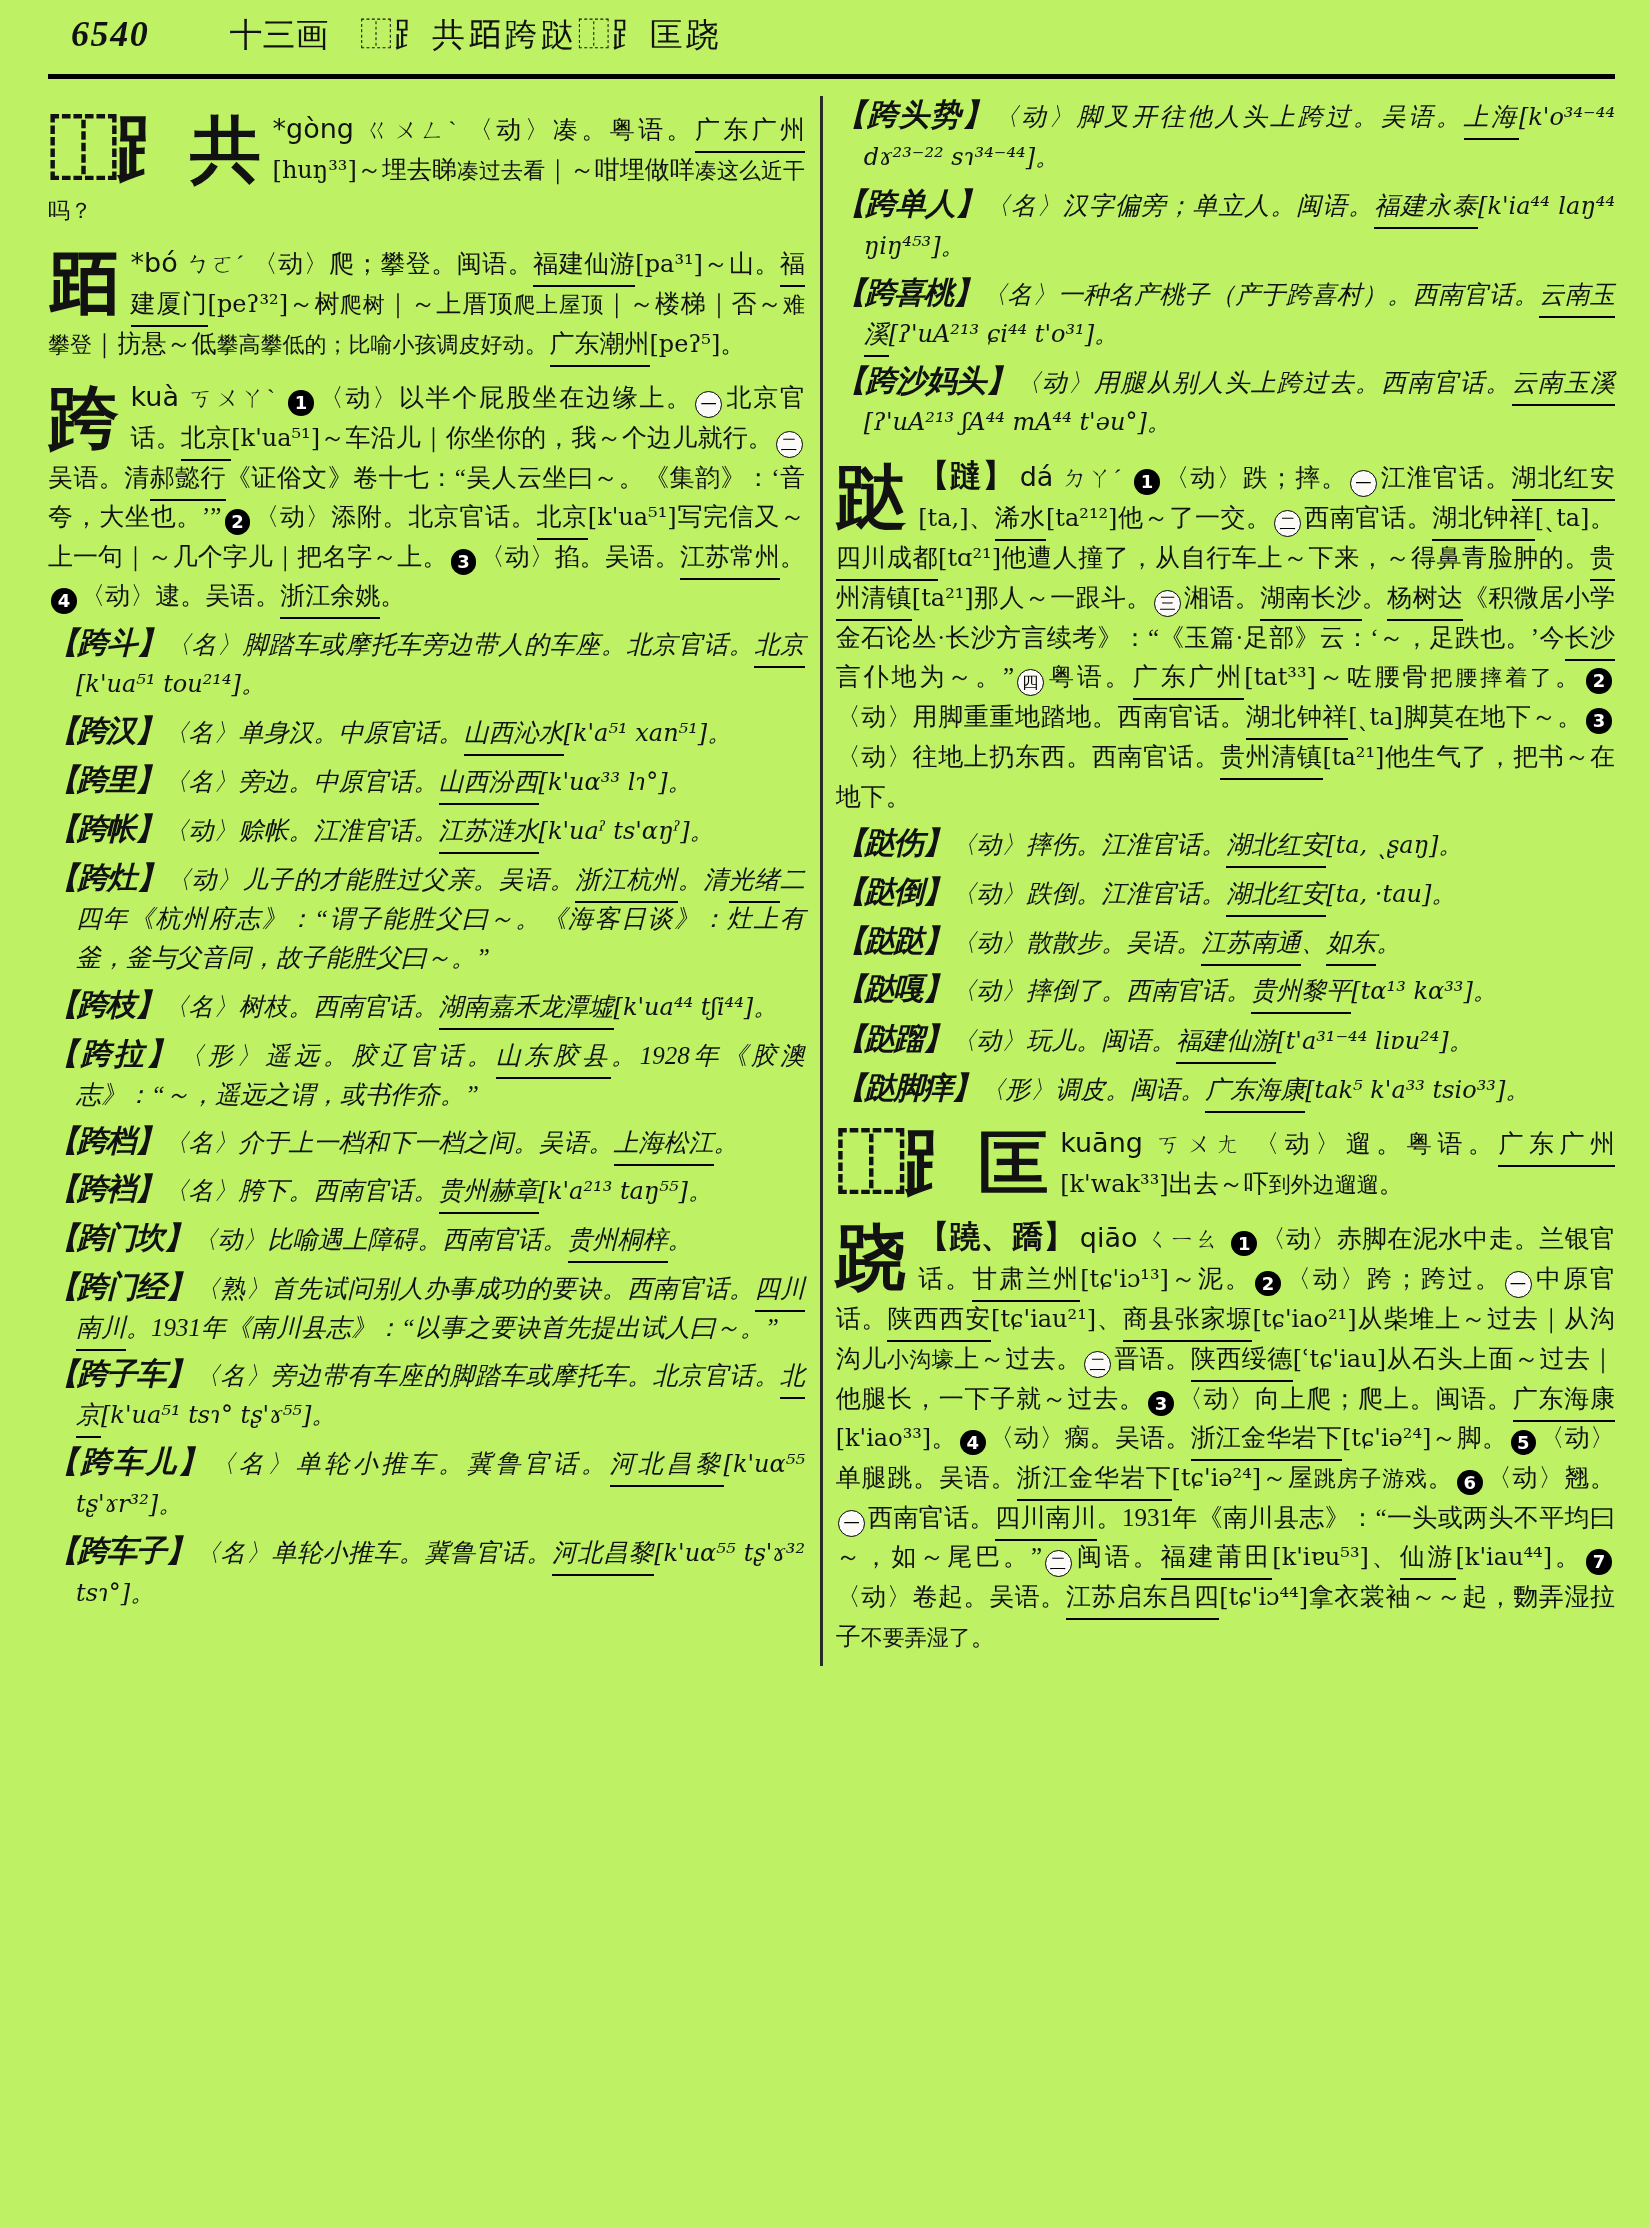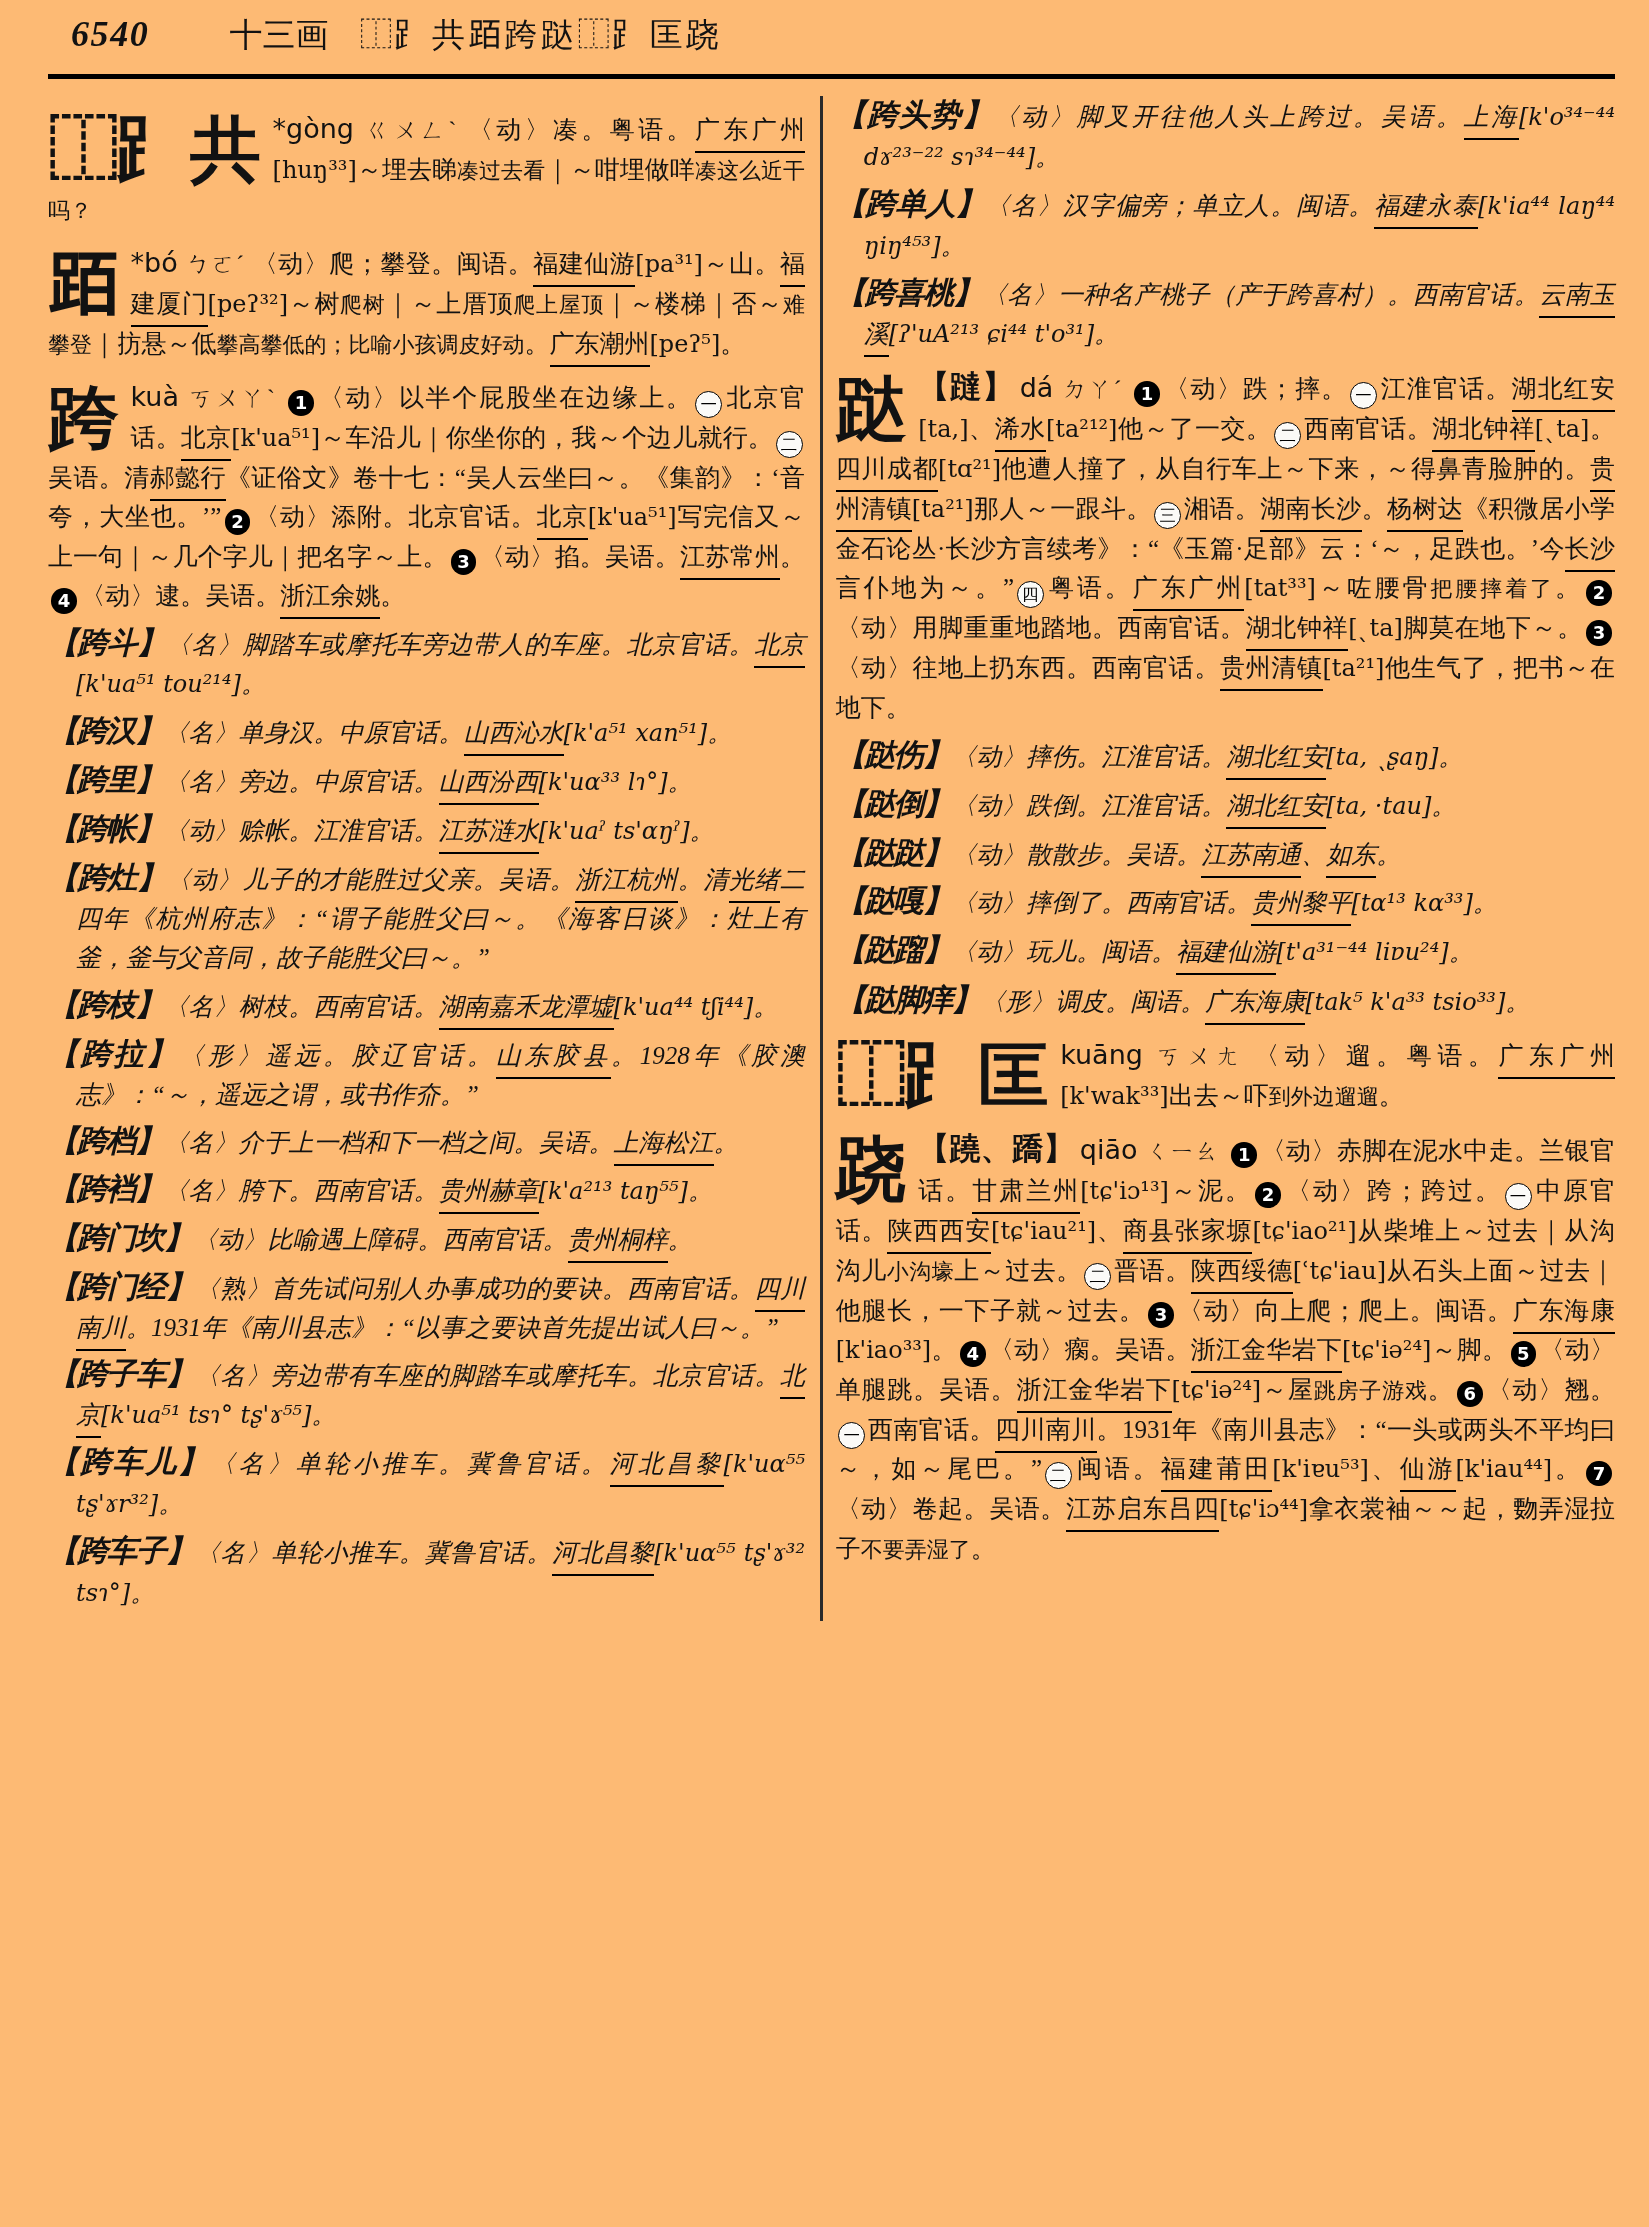--- a/index.html
+++ b/index.html
@@ -1,18 +1,18 @@
 <!DOCTYPE html>
 <html style="font-size:13.2px"><head>
 <meta charset="utf-8">
 <style>
   html,body{margin:0;padding:0;background:#e8e6e0;}
   .page{
     width:1650px;height:2227px;box-sizing:border-box;
-    background:#fdba74;color:#121212;
+    background:#bef264;color:#121212;
     padding:13.2px 35px 0 48px;
     font-family:"Liberation Serif","DejaVu Serif",serif;
     overflow:hidden;
   }
   .header{display:flex;align-items:baseline;gap:31px;padding-left:23px;height:53px;}
   .pageno{font-style:italic;font-weight:bold;font-size:36px;letter-spacing:1.6px;}
   .section{font-weight:normal;font-size:33px;margin-left:49px;}
   .headchars{font-weight:normal;font-size:33px;letter-spacing:3.3px;}
   .rule{border-top:5.8px solid #000;margin:8.2px 0 16.5px 0;}
   .cols{display:flex;align-items:stretch;}
@@ -73,20 +73,21 @@
         <div class="entry sub"><span class="subhead">【跨门经】</span><span class="t">〈熟〉首先试问别人办事成功的要诀。西南官话。</span><span class="pl">四川南川</span><span class="t">。1931年《南川县志》：“以事之要诀首先提出试人曰～。”</span></div>
         <div class="entry sub"><span class="subhead">【跨子车】</span><span class="t">〈名〉旁边带有车座的脚踏车或摩托车。北京官话。</span><span class="pl">北京</span><span class="ph">[k'ua⁵¹ tsɿ° tʂ'ɤ⁵⁵]</span><span class="t">。</span></div>
         <div class="entry sub"><span class="subhead">【跨车儿】</span><span class="t">〈名〉单轮小推车。冀鲁官话。</span><span class="pl">河北昌黎</span><span class="ph">[k'uɑ⁵⁵ tʂ'ɤr³²]</span><span class="t">。</span></div>
         <div class="entry sub"><span class="subhead">【跨车子】</span><span class="t">〈名〉单轮小推车。冀鲁官话。</span><span class="pl">河北昌黎</span><span class="ph">[k'uɑ⁵⁵ tʂ'ɤ³² tsɿ°]</span><span class="t">。</span></div>
       </div>
     <div class="divider"></div>
     <div class="col right">
         <div class="entry sub"><span class="subhead">【跨头势】</span><span class="t">〈动〉脚叉开往他人头上跨过。吴语。</span><span class="pl">上海</span><span class="ph">[k'o³⁴⁻⁴⁴ dɤ²³⁻²² sɿ³⁴⁻⁴⁴]</span><span class="t">。</span></div>
         <div class="entry sub"><span class="subhead">【跨单人】</span><span class="t">〈名〉汉字偏旁；单立人。闽语。</span><span class="pl">福建永泰</span><span class="ph">[k'ia⁴⁴ laŋ⁴⁴ ŋiŋ⁴⁵³]</span><span class="t">。</span></div>
         <div class="entry sub"><span class="subhead">【跨喜桃】</span><span class="t">〈名〉一种名产桃子（产于跨喜村）。西南官话。</span><span class="pl">云南玉溪</span><span class="ph">[ʔ'uA²¹³ ɕi⁴⁴ t'o³¹]</span><span class="t">。</span></div>
+        <div class="entry sub"><span class="subhead">【跨沙妈头】</span><span class="t">〈动〉用腿从别人头上跨过去。西南官话。</span><span class="pl">云南玉溪</span><span class="ph">[ʔ'uA²¹³ ʃA⁴⁴ mA⁴⁴ t'əu°]</span><span class="t">。</span></div>
         <div class="entry main"><span class="bigchar">跶</span><span class="variant">【躂】</span><span class="py">dá</span><span class="zy">ㄉㄚˊ</span><span class="ncirc">1</span><span class="t">〈动〉跌；摔。</span><span class="hcirc">一</span><span class="t">江淮官话。</span><span class="pl">湖北红安</span><span class="ph">[ta,]</span><span class="t">、</span><span class="pl">浠水</span><span class="ph">[ta²¹²]</span><span class="t">他～了一交。</span><span class="hcirc">二</span><span class="t">西南官话。</span><span class="pl">湖北钟祥</span><span class="ph">[ˎta]</span><span class="t">。</span><span class="pl">四川成都</span><span class="ph">[tɑ²¹]</span><span class="t">他遭人撞了，从自行车上～下来，～得鼻青脸肿的。</span><span class="pl">贵州清镇</span><span class="ph">[ta²¹]</span><span class="t">那人～一跟斗。</span><span class="hcirc">三</span><span class="t">湘语。</span><span class="pl">湖南长沙</span><span class="t">。</span><span class="pl">杨树达</span><span class="t">《积微居小学金石论丛·长沙方言续考》：“《玉篇·足部》云：‘～，足跌也。’今</span><span class="pl">长沙</span><span class="t">言仆地为～。”</span><span class="hcirc">四</span><span class="t">粤语。</span><span class="pl">广东广州</span><span class="ph">[tat³³]</span><span class="t">～咗腰骨</span><span class="sm">把腰摔着了</span><span class="t">。</span><span class="ncirc">2</span><span class="t">〈动〉用脚重重地踏地。西南官话。</span><span class="pl">湖北钟祥</span><span class="ph">[ˎta]</span><span class="t">脚莫在地下～。</span><span class="ncirc">3</span><span class="t">〈动〉往地上扔东西。西南官话。</span><span class="pl">贵州清镇</span><span class="ph">[ta²¹]</span><span class="t">他生气了，把书～在地下。</span></div>
         <div class="entry sub"><span class="subhead">【跶伤】</span><span class="t">〈动〉摔伤。江淮官话。</span><span class="pl">湖北红安</span><span class="ph">[ta, ˎʂaŋ]</span><span class="t">。</span></div>
         <div class="entry sub"><span class="subhead">【跶倒】</span><span class="t">〈动〉跌倒。江淮官话。</span><span class="pl">湖北红安</span><span class="ph">[ta, ·tau]</span><span class="t">。</span></div>
         <div class="entry sub"><span class="subhead">【跶跶】</span><span class="t">〈动〉散散步。吴语。</span><span class="pl">江苏南通</span><span class="t">、</span><span class="pl">如东</span><span class="t">。</span></div>
         <div class="entry sub"><span class="subhead">【跶嘎】</span><span class="t">〈动〉摔倒了。西南官话。</span><span class="pl">贵州黎平</span><span class="ph">[tɑ¹³ kɑ³³]</span><span class="t">。</span></div>
         <div class="entry sub"><span class="subhead">【跶蹓】</span><span class="t">〈动〉玩儿。闽语。</span><span class="pl">福建仙游</span><span class="ph">[t'a³¹⁻⁴⁴ liɐu²⁴]</span><span class="t">。</span></div>
         <div class="entry sub"><span class="subhead">【跶脚痒】</span><span class="t">〈形〉调皮。闽语。</span><span class="pl">广东海康</span><span class="ph">[tak⁵ k'a³³ tsio³³]</span><span class="t">。</span></div>
         <div class="entry main"><span class="bigchar">⿰⻊匡</span><span class="py">kuāng</span><span class="zy">ㄎㄨㄤ</span><span class="t">〈动〉遛。粤语。</span><span class="pl">广东广州</span><span class="ph">[k'wak³³]</span><span class="t">出去～吓</span><span class="sm">到外边遛遛</span><span class="t">。</span></div>
         <div class="entry main"><span class="bigchar">跷</span><span class="variant">【蹺、蹻】</span><span class="py">qiāo</span><span class="zy">ㄑㄧㄠ</span><span class="ncirc">1</span><span class="t">〈动〉赤脚在泥水中走。兰银官话。</span><span class="pl">甘肃兰州</span><span class="ph">[tɕ'iɔ¹³]</span><span class="t">～泥。</span><span class="ncirc">2</span><span class="t">〈动〉跨；跨过。</span><span class="hcirc">一</span><span class="t">中原官话。</span><span class="pl">陕西西安</span><span class="ph">[tɕ'iau²¹]</span><span class="t">、</span><span class="pl">商县张家塬</span><span class="ph">[tɕ'iao²¹]</span><span class="t">从柴堆上～过去｜从沟沟儿</span><span class="sm">小沟壕</span><span class="t">上～过去。</span><span class="hcirc">二</span><span class="t">晋语。</span><span class="pl">陕西绥德</span><span class="ph">[ʿtɕ'iau]</span><span class="t">从石头上面～过去｜他腿长，一下子就～过去。</span><span class="ncirc">3</span><span class="t">〈动〉向上爬；爬上。闽语。</span><span class="pl">广东海康</span><span class="ph">[k'iao³³]</span><span class="t">。</span><span class="ncirc">4</span><span class="t">〈动〉瘸。吴语。</span><span class="pl">浙江金华岩下</span><span class="ph">[tɕ'iə²⁴]</span><span class="t">～脚。</span><span class="ncirc">5</span><span class="t">〈动〉单腿跳。吴语。</span><span class="pl">浙江金华岩下</span><span class="ph">[tɕ'iə²⁴]</span><span class="t">～屋</span><span class="sm">跳房子游戏</span><span class="t">。</span><span class="ncirc">6</span><span class="t">〈动〉翘。</span><span class="hcirc">一</span><span class="t">西南官话。</span><span class="pl">四川南川</span><span class="t">。1931年《南川县志》：“一头或两头不平均曰～，如～尾巴。”</span><span class="hcirc">二</span><span class="t">闽语。</span><span class="pl">福建莆田</span><span class="ph">[k'iɐu⁵³]</span><span class="t">、</span><span class="pl">仙游</span><span class="ph">[k'iau⁴⁴]</span><span class="t">。</span><span class="ncirc">7</span><span class="t">〈动〉卷起。吴语。</span><span class="pl">江苏启东吕四</span><span class="ph">[tɕ'iɔ⁴⁴]</span><span class="t">拿衣裳袖～～起，覅弄湿拉子</span><span class="sm">不要弄湿了</span><span class="t">。</span></div>
       </div>

